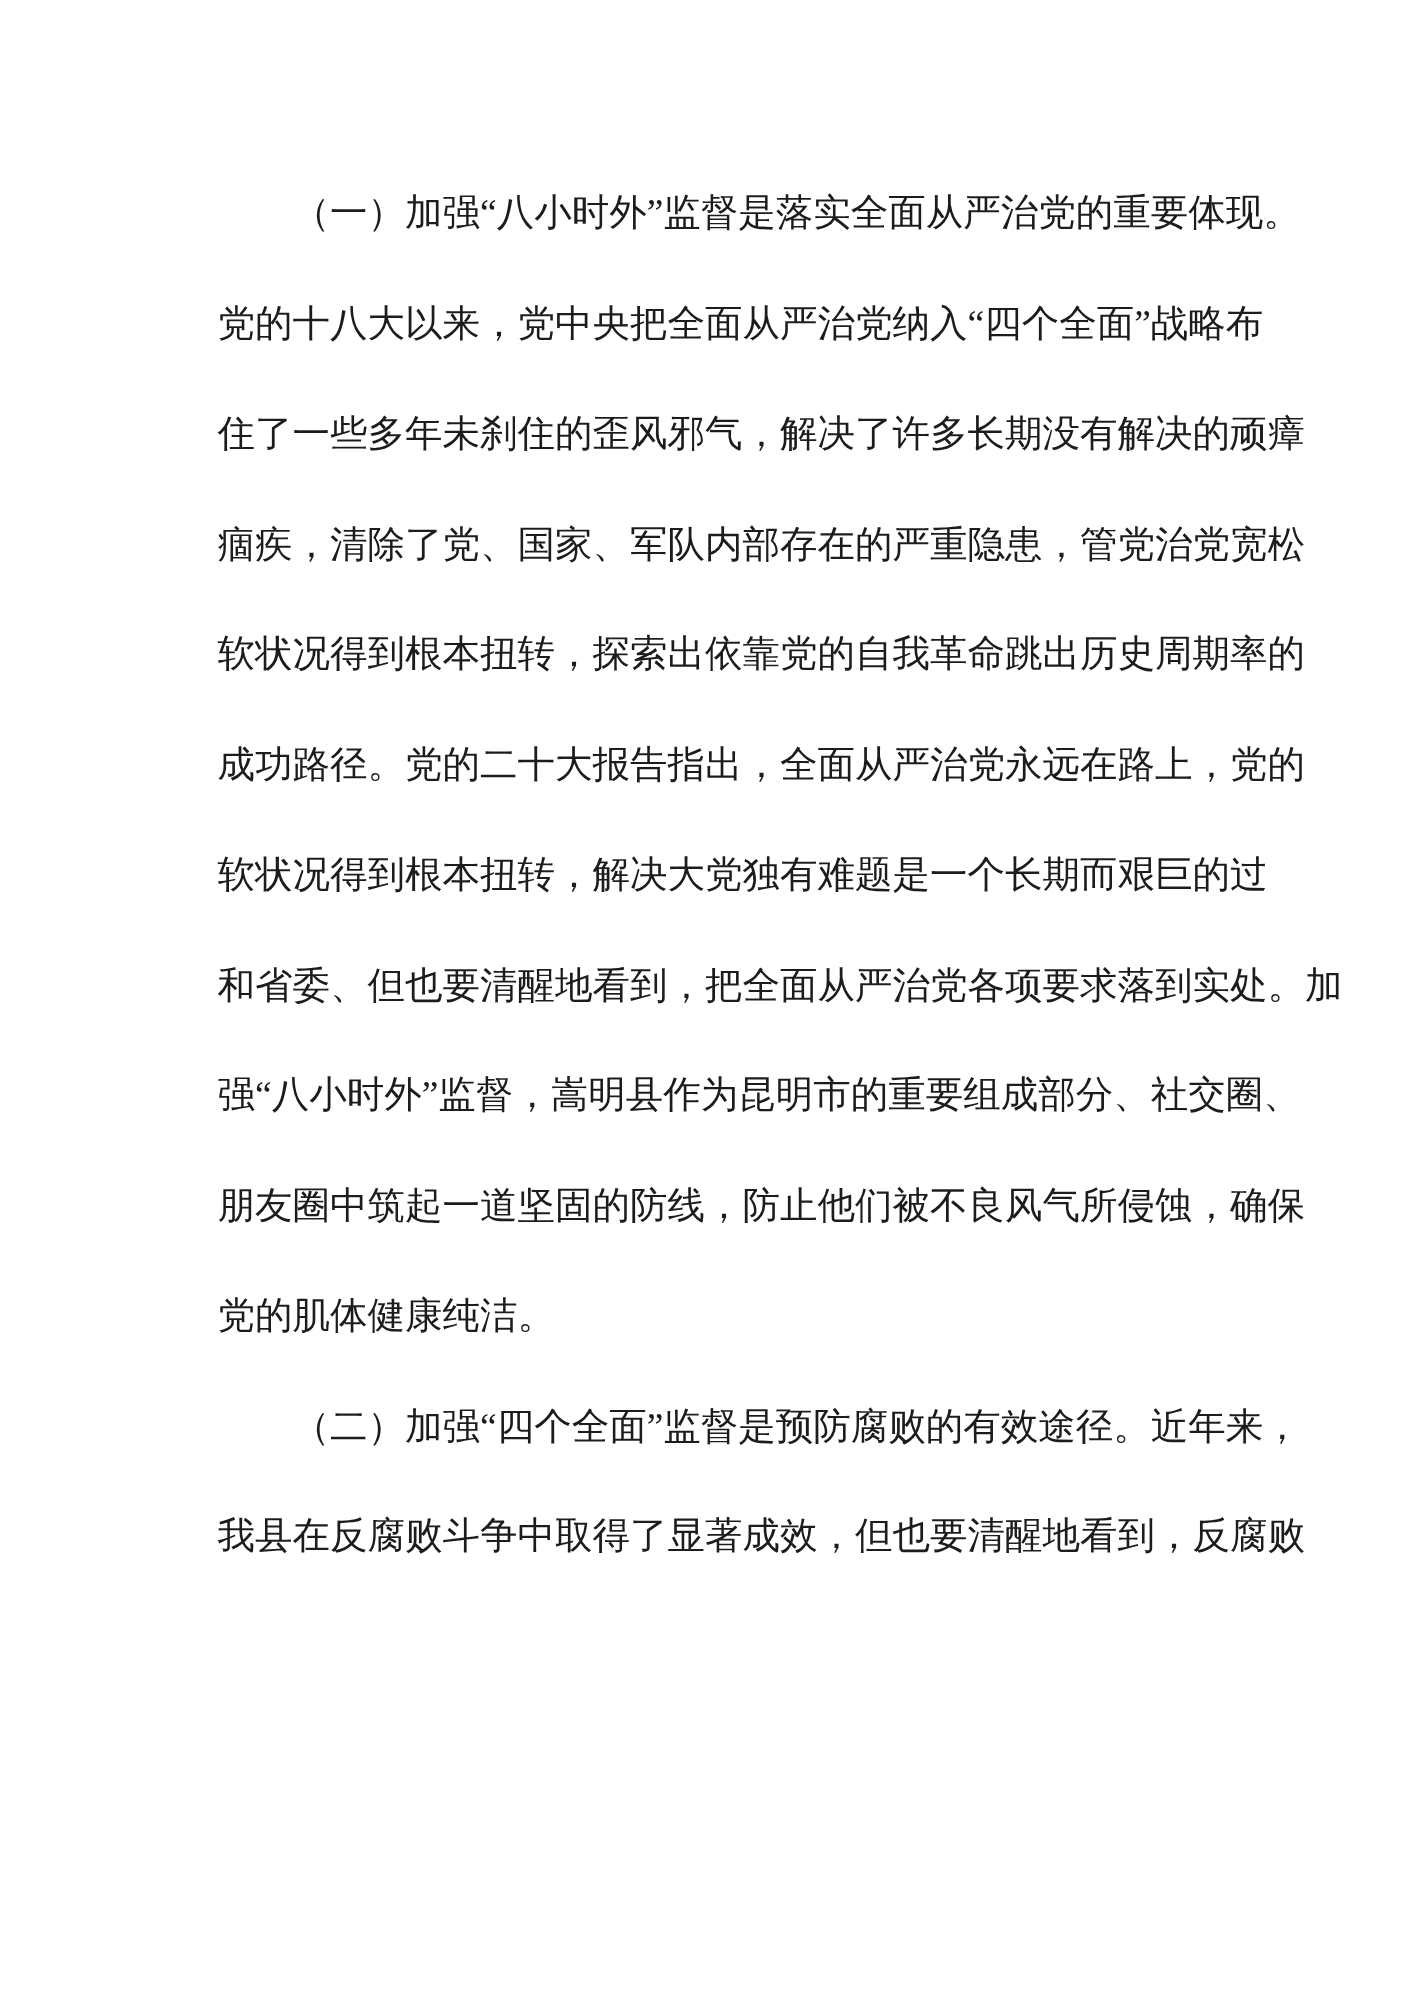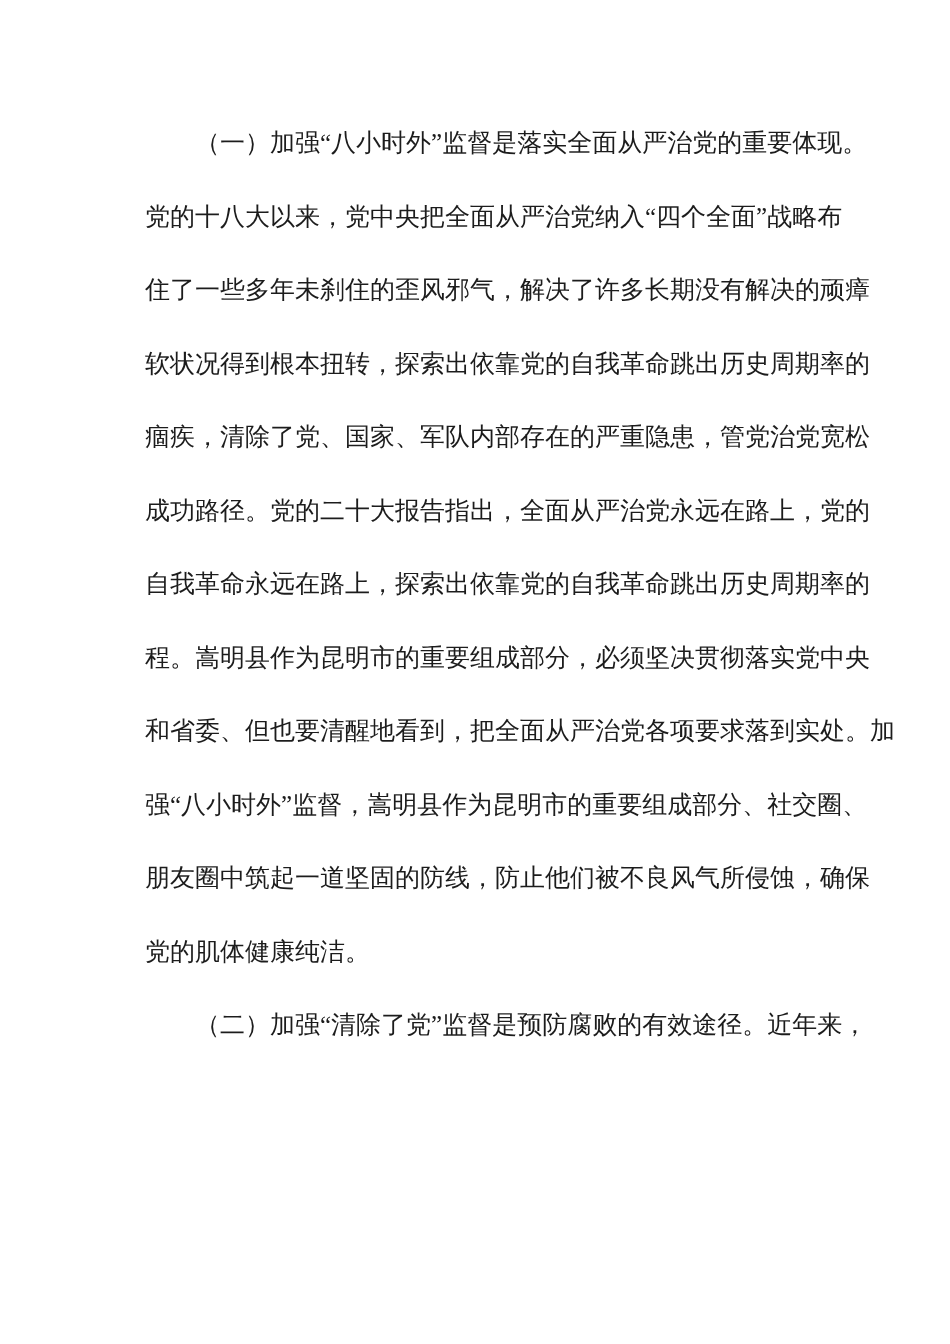--- a/index.html
+++ b/index.html
@@ -41,24 +41,24 @@
   }
 </style>
 </head>
 <body>
 
 <div class="page">
   <div class="textblock">
     <div class="line indent">（一）加强“八小时外”监督是落实全面从严治党的重要体现。</div>
     <div class="line">党的十八大以来，党中央把全面从严治党纳入“四个全面”战略布</div>
     <div class="line">住了一些多年未刹住的歪风邪气，解决了许多长期没有解决的顽瘴</div>
+    <div class="line">痼疾，清除了党、国家、军队内部存在的严重隐患，管党治党宽松</div>
     <div class="line">软状况得到根本扭转，探索出依靠党的自我革命跳出历史周期率的</div>
-    <div class="line">痼疾，清除了党、国家、军队内部存在的严重隐患，管党治党宽松</div>
     <div class="line">成功路径。党的二十大报告指出，全面从严治党永远在路上，党的</div>
-    <div class="line">自我革命永远在路上，探索出依靠党的自我革命跳出历史周期率的</div>
-    <div class="line">程。嵩明县作为昆明市的重要组成部分，必须坚决贯彻落实党中央</div>
+    <div class="line">软状况得到根本扭转，解决大党独有难题是一个长期而艰巨的过</div>
     <div class="line">和省委、但也要清醒地看到，把全面从严治党各项要求落到实处。加</div>
     <div class="line">强“八小时外”监督，嵩明县作为昆明市的重要组成部分、社交圈、</div>
     <div class="line">朋友圈中筑起一道坚固的防线，防止他们被不良风气所侵蚀，确保</div>
     <div class="line short">党的肌体健康纯洁。</div>
-    <div class="line indent">（二）加强“清除了党”监督是预防腐败的有效途径。近年来，</div>
+    <div class="line indent">（二）加强“四个全面”监督是预防腐败的有效途径。近年来，</div>
+    <div class="line">我县在反腐败斗争中取得了显著成效，但也要清醒地看到，反腐败</div>
   </div>
 </div>
 
 </body></html>

